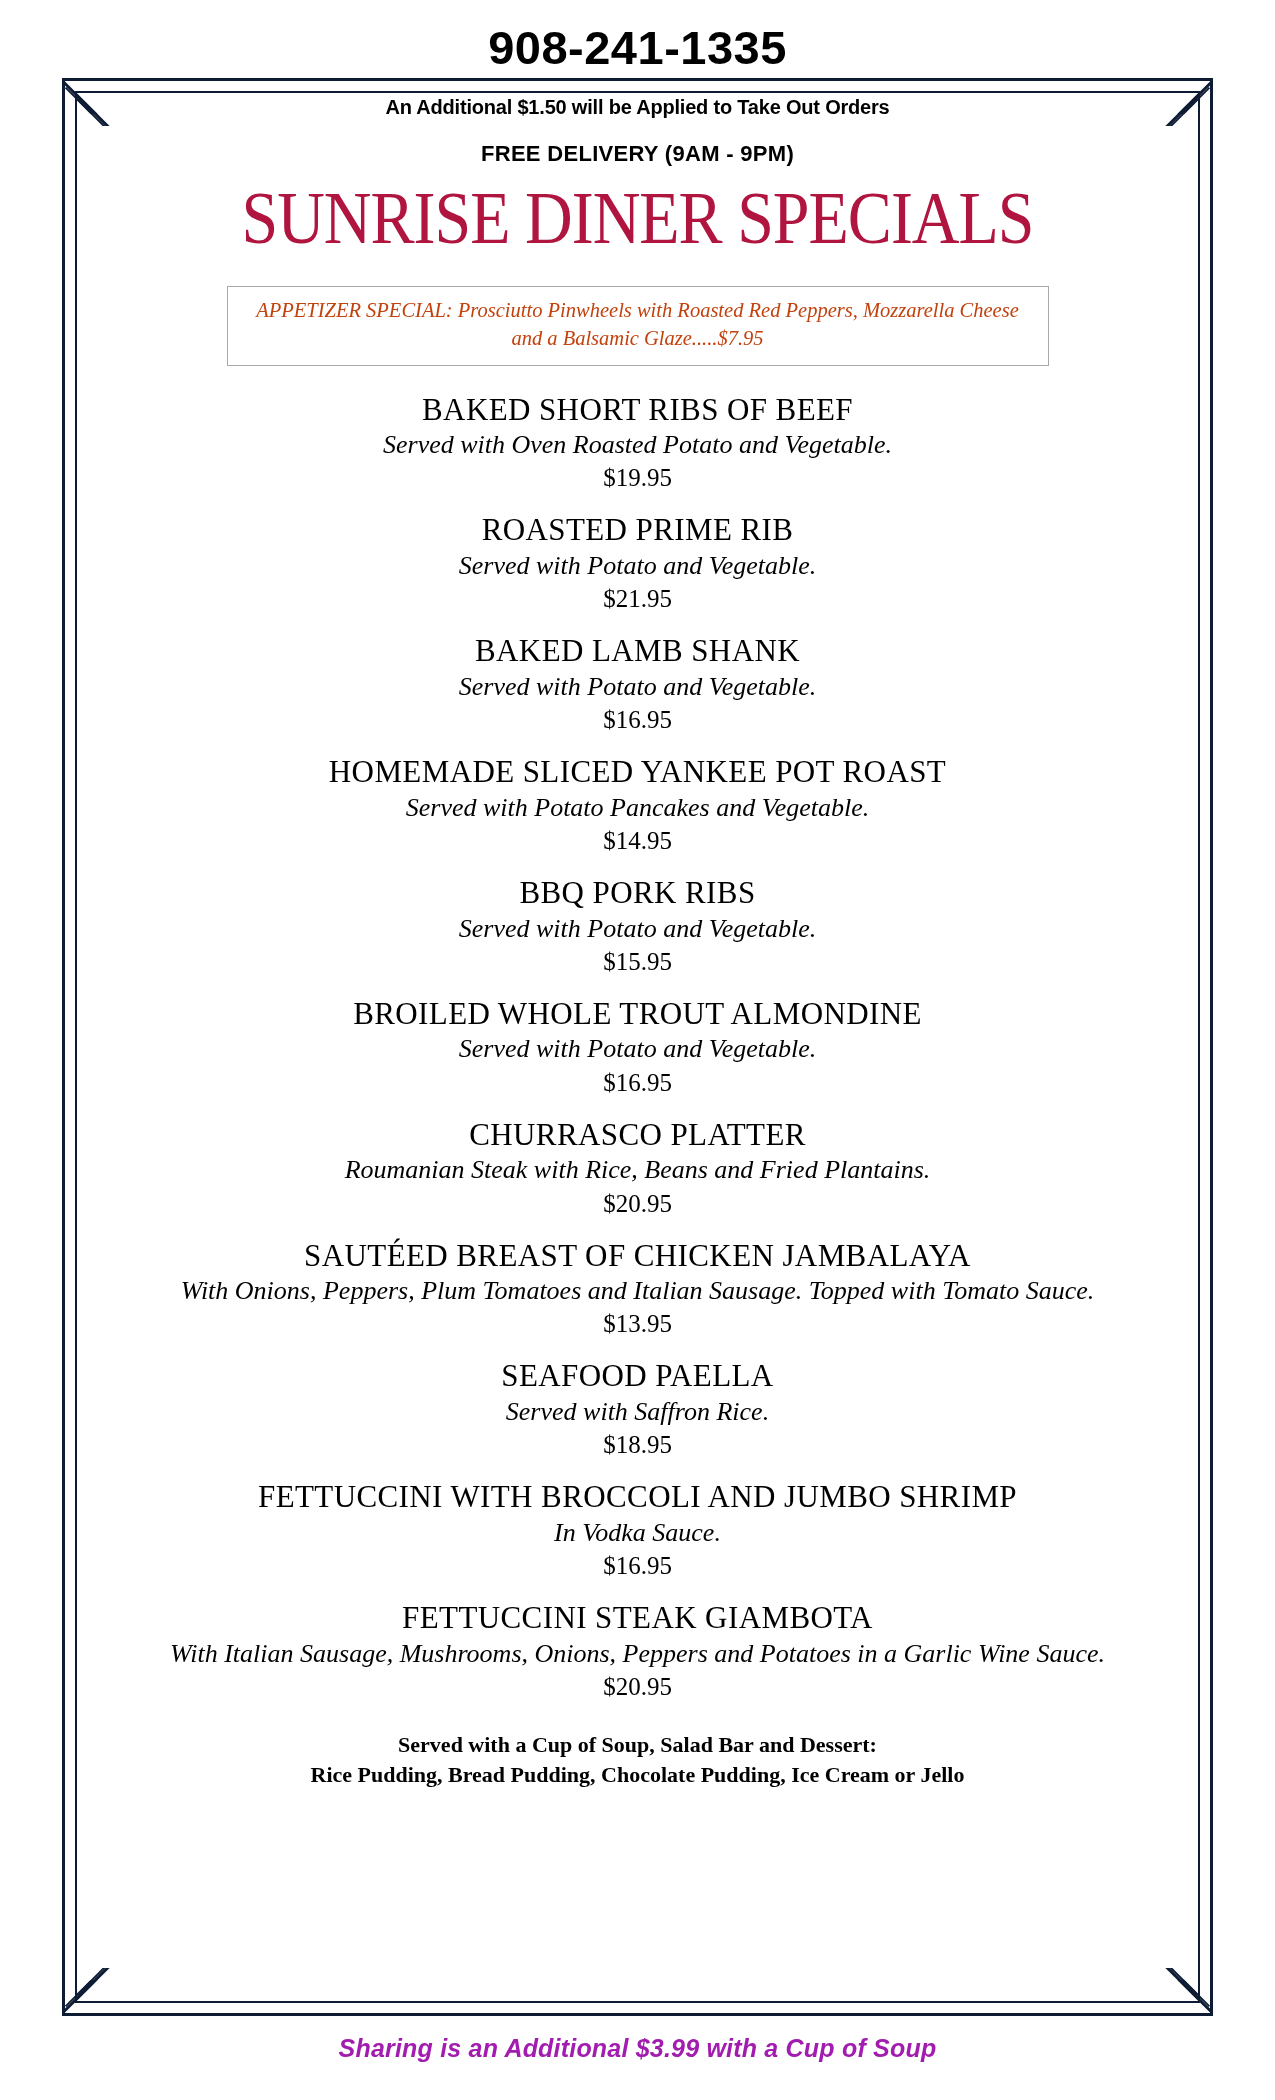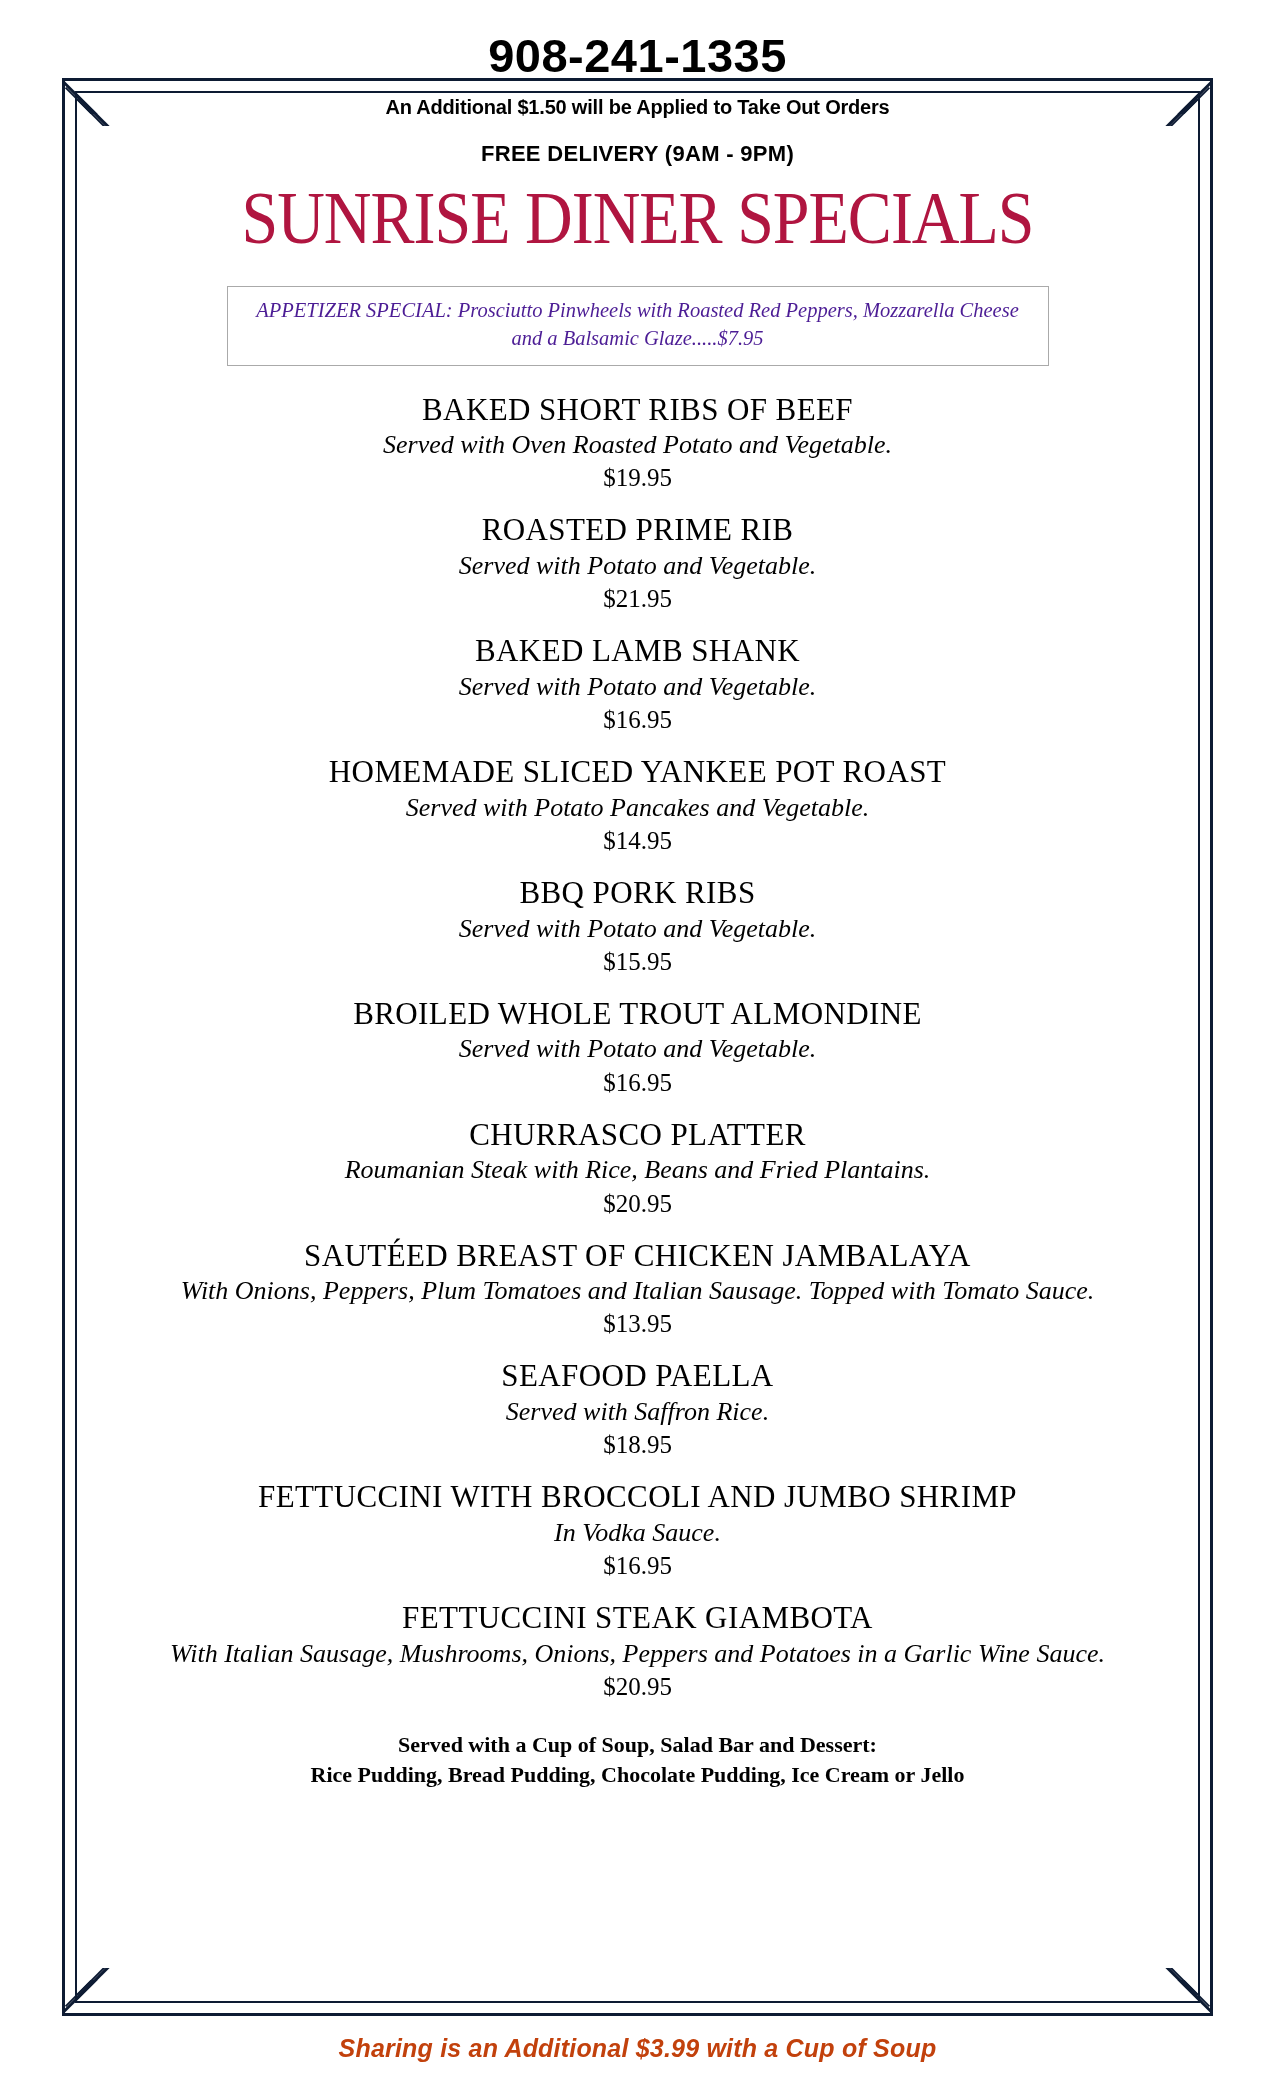--- a/index.html
+++ b/index.html
@@ -13,21 +13,21 @@
     font-family: "Liberation Serif", serif;
     color: #000000;
     position: relative;
     overflow: hidden;
   }
 
   .page {
     width: 1275px;
     height: 2100px;
     box-sizing: border-box;
-    padding: 16px;
+    padding: 8px;
     position: relative;
   }
 
   
   .phone {
     text-align: center;
     font-family: "Liberation Sans", sans-serif;
     font-weight: bold;
     font-size: 47px;
     letter-spacing: 0.5px;
@@ -129,21 +129,21 @@
   .appetizer-box {
     margin: 38px auto 0 auto;
     width: 822px;
     border: 1px solid #aaaaaa;
     box-sizing: border-box;
     padding: 10px 16px 12px 16px;
     text-align: center;
     font-style: italic;
     font-size: 20.5px;
     line-height: 1.35;
-    color: #4c1d95;
+    color: #c2410c;
   }
 
   .items {
     margin-top: 26px;
   }
   .item {
     text-align: center;
     margin-bottom: 19px;
   }
   .item-name {
@@ -174,21 +174,21 @@
   .sharing {
     position: absolute;
     left: 0;
     right: 0;
     top: 2034px;
     text-align: center;
     font-family: "Liberation Sans", sans-serif;
     font-weight: bold;
     font-style: italic;
     font-size: 25px;
-    color: #c2410c;
+    color: #a21caf;
     letter-spacing: 0.2px;
   }
 </style>
 </head>
 <body>
 
 <div class="page">
 
   <div class="phone">908-241-1335</div>
 

